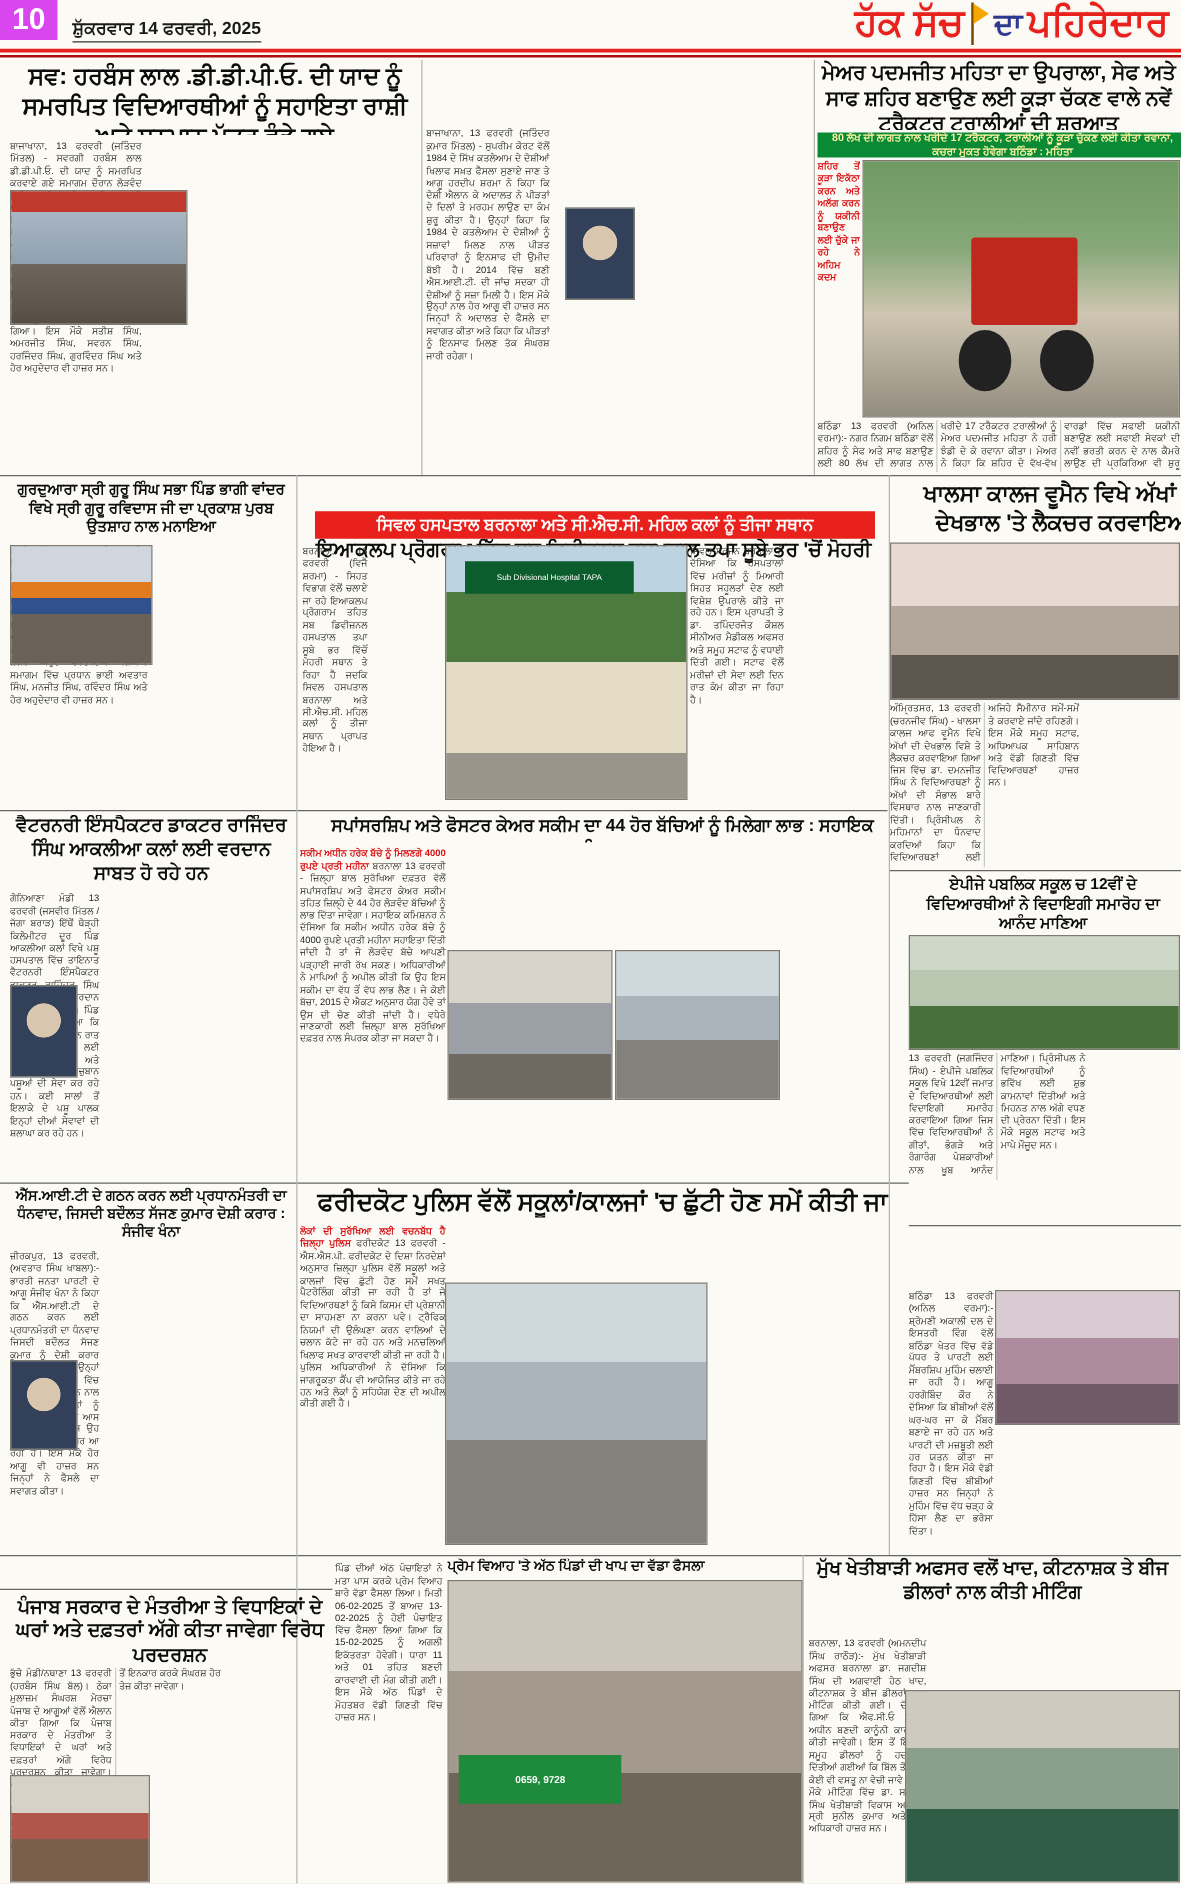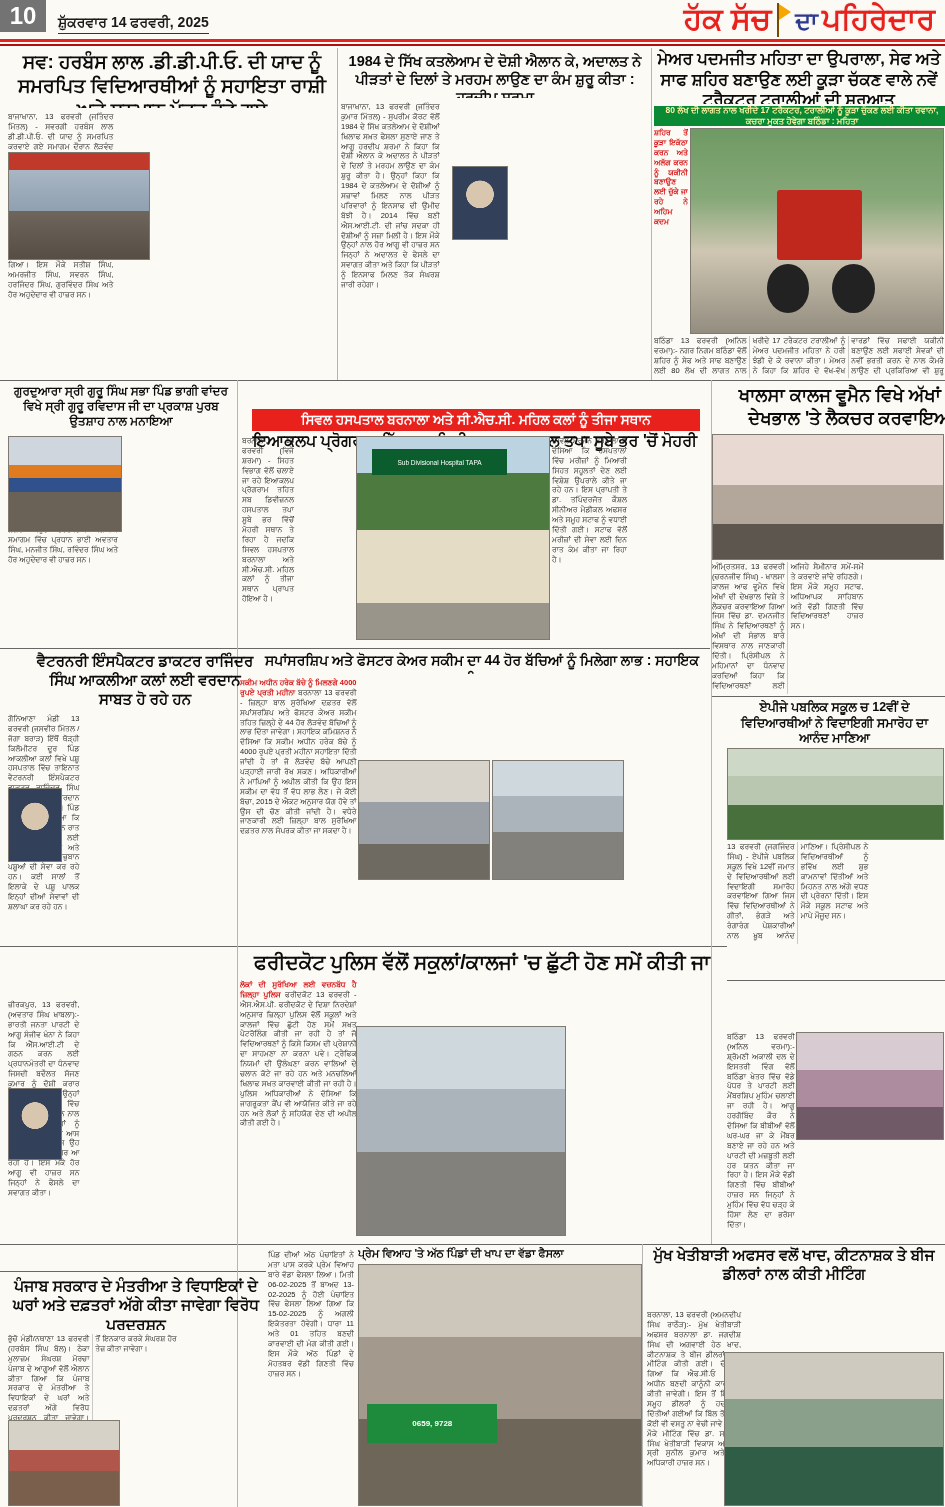--- a/index.html
+++ b/index.html
@@ -1,19 +1,19 @@
 <!DOCTYPE html>
 <html><head>
 <meta charset="utf-8">
 <style>
   html,body{margin:0;padding:0;background:#e9e7e0;}
   .page{position:relative;width:945px;height:1507px;background:#fbfaf4;margin:0 auto;overflow:hidden;
         font-family:"Liberation Sans","DejaVu Sans",sans-serif;color:#1a1a1a;}
   
-  .pagenum{position:absolute;left:0;top:7;width:46px;height:32px;background:#737373;color:#fff;
+  .pagenum{position:absolute;left:0;top:7;width:46px;height:32px;background:#d946ef;color:#fff;
            font-size:24px;font-weight:bold;display:flex;align-items:center;justify-content:center;}
   .pagedate{position:absolute;left:58px;top:14px;font-size:14px;font-weight:bold;border-bottom:1.5px solid #333;padding-bottom:2px;}
   .masthead{position:absolute;right:10px;top:2px;display:flex;align-items:flex-end;gap:4px;
             font-size:30px;font-weight:900;color:#e8211d;text-shadow:1px 1px 0 #fff,0 0 2px #80000033;}
   .masthead .blue{color:#2b3990;font-size:24px;padding-bottom:2px;}
   .flag{width:16px;height:34px;position:relative;}
   .flag .pole{position:absolute;left:2px;top:0;width:2px;height:34px;background:#7a4a00;}
   .flag .pennant{position:absolute;left:4px;top:1px;width:0;height:0;border-top:8px solid transparent;
                  border-bottom:8px solid transparent;border-left:12px solid #f7a600;}
   .rule1{position:absolute;left:0;top:39px;width:945px;height:3px;background:#e8211d;}
@@ -83,21 +83,20 @@
   <div class="vrule" style="left:237px;top:380px;height:1127px;"></div>
   <div class="vrule" style="left:651px;top:48px;height:332px;"></div>
   <div class="vrule" style="left:337px;top:48px;height:332px;"></div>
   <div class="vrule" style="left:711px;top:380px;height:864px;"></div>
   <div class="vrule" style="left:642px;top:1244px;height:263px;"></div>
 
   <div class="hl" style="left:8px;top:50px;width:328px;height:58px;font-size:19px;">ਸਵ: ਹਰਬੰਸ ਲਾਲ .ਡੀ.ਡੀ.ਪੀ.ਓ. ਦੀ ਯਾਦ ਨੂੰ ਸਮਰਪਿਤ ਵਿਦਿਆਰਥੀਆਂ ਨੂੰ ਸਹਾਇਤਾ ਰਾਸ਼ੀ ਅਤੇ ਸਨਮਾਨ ਪੱਤਰ ਵੰਡੇ ਗਏ</div>
   <div class="bt c3" style="left:8px;top:112px;width:328px;height:266px;">ਬਾਜਾਖਾਨਾ, 13 ਫਰਵਰੀ (ਜਤਿੰਦਰ ਮਿੱਤਲ) - ਸਵਰਗੀ ਹਰਬੰਸ ਲਾਲ ਡੀ.ਡੀ.ਪੀ.ਓ. ਦੀ ਯਾਦ ਨੂੰ ਸਮਰਪਿਤ ਕਰਵਾਏ ਗਏ ਸਮਾਗਮ ਦੌਰਾਨ ਲੋੜਵੰਦ ਵਿਦਿਆਰਥੀਆਂ ਨੂੰ ਸਹਾਇਤਾ ਰਾਸ਼ੀ ਅਤੇ ਸਨਮਾਨ ਪੱਤਰ ਵੰਡੇ ਗਏ। ਸਮਾਗਮ ਵਿੱਚ ਸਰਪੰਚ, ਮੈਂਬਰ ਪੰਚਾਇਤ, ਸਰਕਾਰੀ ਪ੍ਰਾਇਮਰੀ ਸਕੂਲ ਦੇ ਅਧਿਆਪਕ ਸਾਹਿਬਾਨ ਅਤੇ ਇਲਾਕੇ ਦੇ ਪਤਵੰਤੇ ਸੱਜਣ ਹਾਜ਼ਰ ਸਨ। ਇਸ ਮੌਕੇ ਵਿਦਿਆਰਥੀਆਂ ਨੂੰ ਪੜ੍ਹਾਈ ਵਿੱਚ ਮਿਹਨਤ ਕਰਨ ਲਈ ਪ੍ਰੇਰਿਤ ਕੀਤਾ ਗਿਆ ਅਤੇ ਸਹਾਇਤਾ ਰਾਸ਼ੀ ਦੇ ਚੈੱਕ ਵੰਡੇ ਗਏ। ਸਮਾਗਮ ਦੇ ਅੰਤ ਵਿੱਚ ਪ੍ਰਬੰਧਕਾਂ ਵੱਲੋਂ ਸਮੂਹ ਹਾਜ਼ਰੀਨ ਦਾ ਧੰਨਵਾਦ ਕੀਤਾ ਗਿਆ। ਇਸ ਮੌਕੇ ਸਤੀਸ਼ ਸਿੰਘ, ਅਮਰਜੀਤ ਸਿੰਘ, ਸਵਰਨ ਸਿੰਘ, ਹਰਜਿੰਦਰ ਸਿੰਘ, ਗੁਰਵਿੰਦਰ ਸਿੰਘ ਅਤੇ ਹੋਰ ਅਹੁਦੇਦਾਰ ਵੀ ਹਾਜ਼ਰ ਸਨ।</div>
   <div class="photo ph-group" style="left:8px;top:152px;width:140px;height:106px;"></div>
 
-  <div class="hl" style="left:341px;top:52px;width:308px;height:46px;font-size:14.5px;">1984 ਦੇ ਸਿੱਖ ਕਤਲੇਆਮ ਦੇ ਦੋਸ਼ੀ ਐਲਾਨ ਕੇ, ਅਦਾਲਤ ਨੇ ਪੀੜਤਾਂ ਦੇ ਦਿਲਾਂ ਤੇ ਮਰਹਮ ਲਾਉਣ ਦਾ ਕੰਮ ਸ਼ੁਰੂ ਕੀਤਾ : ਹਰਦੀਪ ਸ਼ਰਮਾ</div>
   <div class="bt c3" style="left:341px;top:102px;width:308px;height:276px;">ਬਾਜਾਖਾਨਾ, 13 ਫਰਵਰੀ (ਜਤਿੰਦਰ ਕੁਮਾਰ ਮਿੱਤਲ) - ਸੁਪਰੀਮ ਕੋਰਟ ਵੱਲੋਂ 1984 ਦੇ ਸਿੱਖ ਕਤਲੇਆਮ ਦੇ ਦੋਸ਼ੀਆਂ ਖਿਲਾਫ ਸਖ਼ਤ ਫੈਸਲਾ ਸੁਣਾਏ ਜਾਣ ਤੇ ਆਗੂ ਹਰਦੀਪ ਸ਼ਰਮਾ ਨੇ ਕਿਹਾ ਕਿ ਦੋਸ਼ੀ ਐਲਾਨ ਕੇ ਅਦਾਲਤ ਨੇ ਪੀੜਤਾਂ ਦੇ ਦਿਲਾਂ ਤੇ ਮਰਹਮ ਲਾਉਣ ਦਾ ਕੰਮ ਸ਼ੁਰੂ ਕੀਤਾ ਹੈ। ਉਨ੍ਹਾਂ ਕਿਹਾ ਕਿ 1984 ਦੇ ਕਤਲੇਆਮ ਦੇ ਦੋਸ਼ੀਆਂ ਨੂੰ ਸਜ਼ਾਵਾਂ ਮਿਲਣ ਨਾਲ ਪੀੜਤ ਪਰਿਵਾਰਾਂ ਨੂੰ ਇਨਸਾਫ ਦੀ ਉਮੀਦ ਬੱਝੀ ਹੈ। 2014 ਵਿੱਚ ਬਣੀ ਐਸ.ਆਈ.ਟੀ. ਦੀ ਜਾਂਚ ਸਦਕਾ ਹੀ ਦੋਸ਼ੀਆਂ ਨੂੰ ਸਜ਼ਾ ਮਿਲੀ ਹੈ। ਇਸ ਮੌਕੇ ਉਨ੍ਹਾਂ ਨਾਲ ਹੋਰ ਆਗੂ ਵੀ ਹਾਜ਼ਰ ਸਨ ਜਿਨ੍ਹਾਂ ਨੇ ਅਦਾਲਤ ਦੇ ਫੈਸਲੇ ਦਾ ਸਵਾਗਤ ਕੀਤਾ ਅਤੇ ਕਿਹਾ ਕਿ ਪੀੜਤਾਂ ਨੂੰ ਇਨਸਾਫ ਮਿਲਣ ਤੱਕ ਸੰਘਰਸ਼ ਜਾਰੀ ਰਹੇਗਾ।</div>
   <div class="photo ph-portrait" style="left:452px;top:166px;width:54px;height:72px;"></div>
 
   <div class="hl" style="left:656px;top:48px;width:286px;height:56px;font-size:16.5px;">ਮੇਅਰ ਪਦਮਜੀਤ ਮਹਿਤਾ ਦਾ ਉਪਰਾਲਾ, ਸੇਫ ਅਤੇ ਸਾਫ ਸ਼ਹਿਰ ਬਣਾਉਣ ਲਈ ਕੂੜਾ ਚੱਕਣ ਵਾਲੇ ਨਵੇਂ ਟਰੈਕਟਰ ਟਰਾਲੀਆਂ ਦੀ ਸ਼ੁਰੂਆਤ</div>
   <div class="greenbar" style="left:654px;top:106px;width:290px;height:20px;">80 ਲੱਖ ਦੀ ਲਾਗਤ ਨਾਲ ਖਰੀਦੇ 17 ਟਰੈਕਟਰ, ਟਰਾਲੀਆਂ ਨੂੰ ਕੂੜਾ ਚੁੱਕਣ ਲਈ ਕੀਤਾ ਰਵਾਨਾ, ਕਚਰਾ ਮੁਕਤ ਹੋਵੇਗਾ ਬਠਿੰਡਾ : ਮਹਿਤਾ</div>
   <div class="bt c1" style="left:654px;top:128px;width:34px;height:204px;column-count:1;">
     <span class="lead-red">ਸ਼ਹਿਰ ਤੋਂ ਕੂੜਾ ਇਕੱਠਾ ਕਰਨ ਅਤੇ ਅਲੱਗ ਕਰਨ ਨੂੰ ਯਕੀਨੀ ਬਣਾਉਣ ਲਈ ਚੁੱਕੇ ਜਾ ਰਹੇ ਨੇ ਅਹਿਮ ਕਦਮ </span>
   </div>
   <div class="photo ph-tractor" style="left:690px;top:128px;width:252px;height:204px;">
     <span class="t-cab"></span>
@@ -115,36 +114,37 @@
   <div class="bt c2" style="left:242px;top:436px;width:110px;height:210px;">ਬਰਨਾਲਾ, 13 ਫਰਵਰੀ (ਵਿਜੈ ਸ਼ਰਮਾ) - ਸਿਹਤ ਵਿਭਾਗ ਵੱਲੋਂ ਚਲਾਏ ਜਾ ਰਹੇ ਇਆਕਲਪ ਪ੍ਰੋਗਰਾਮ ਤਹਿਤ ਸਬ ਡਿਵੀਜ਼ਨਲ ਹਸਪਤਾਲ ਤਪਾ ਸੂਬੇ ਭਰ ਵਿੱਚੋਂ ਮੋਹਰੀ ਸਥਾਨ ਤੇ ਰਿਹਾ ਹੈ ਜਦਕਿ ਸਿਵਲ ਹਸਪਤਾਲ ਬਰਨਾਲਾ ਅਤੇ ਸੀ.ਐਚ.ਸੀ. ਮਹਿਲ ਕਲਾਂ ਨੂੰ ਤੀਜਾ ਸਥਾਨ ਪ੍ਰਾਪਤ ਹੋਇਆ ਹੈ।</div>
   <div class="photo ph-hospital" style="left:356px;top:436px;width:192px;height:202px;">
     <span class="hosp-sign">Sub Divisional Hospital TAPA</span>
   </div>
   <div class="bt c2" style="left:552px;top:436px;width:156px;height:210px;">ਸਿਵਲ ਸਰਜਨ ਬਰਨਾਲਾ ਨੇ ਦੱਸਿਆ ਕਿ ਹਸਪਤਾਲਾਂ ਵਿੱਚ ਮਰੀਜ਼ਾਂ ਨੂੰ ਮਿਆਰੀ ਸਿਹਤ ਸਹੂਲਤਾਂ ਦੇਣ ਲਈ ਵਿਸ਼ੇਸ਼ ਉਪਰਾਲੇ ਕੀਤੇ ਜਾ ਰਹੇ ਹਨ। ਇਸ ਪ੍ਰਾਪਤੀ ਤੇ ਡਾ. ਤਪਿੰਦਰਜੋਤ ਕੌਸ਼ਲ ਸੀਨੀਅਰ ਮੈਡੀਕਲ ਅਫਸਰ ਅਤੇ ਸਮੂਹ ਸਟਾਫ ਨੂੰ ਵਧਾਈ ਦਿੱਤੀ ਗਈ। ਸਟਾਫ ਵੱਲੋਂ ਮਰੀਜ਼ਾਂ ਦੀ ਸੇਵਾ ਲਈ ਦਿਨ ਰਾਤ ਕੰਮ ਕੀਤਾ ਜਾ ਰਿਹਾ ਹੈ।</div>
 
   <div class="hl" style="left:712px;top:384px;width:230px;height:46px;font-size:18px;margin-left:24px;">ਖਾਲਸਾ ਕਾਲਜ ਵੂਮੈਨ ਵਿਖੇ ਅੱਖਾਂ ਦੀ ਦੇਖਭਾਲ 'ਤੇ ਲੈਕਚਰ ਕਰਵਾਇਆ ਗਿਆ</div>
   <div class="photo ph-lecture" style="left:712px;top:434px;width:230px;height:124px;"></div>
   <div class="bt c3" style="left:712px;top:562px;width:230px;height:132px;">ਅੰਮ੍ਰਿਤਸਰ, 13 ਫਰਵਰੀ (ਚਰਨਜੀਵ ਸਿੰਘ) - ਖਾਲਸਾ ਕਾਲਜ ਆਫ ਵੂਮੈਨ ਵਿਖੇ ਅੱਖਾਂ ਦੀ ਦੇਖਭਾਲ ਵਿਸ਼ੇ ਤੇ ਲੈਕਚਰ ਕਰਵਾਇਆ ਗਿਆ ਜਿਸ ਵਿੱਚ ਡਾ. ਦਮਨਜੀਤ ਸਿੰਘ ਨੇ ਵਿਦਿਆਰਥਣਾਂ ਨੂੰ ਅੱਖਾਂ ਦੀ ਸੰਭਾਲ ਬਾਰੇ ਵਿਸਥਾਰ ਨਾਲ ਜਾਣਕਾਰੀ ਦਿੱਤੀ। ਪ੍ਰਿੰਸੀਪਲ ਨੇ ਮਹਿਮਾਨਾਂ ਦਾ ਧੰਨਵਾਦ ਕਰਦਿਆਂ ਕਿਹਾ ਕਿ ਵਿਦਿਆਰਥਣਾਂ ਲਈ ਅਜਿਹੇ ਸੈਮੀਨਾਰ ਸਮੇਂ-ਸਮੇਂ ਤੇ ਕਰਵਾਏ ਜਾਂਦੇ ਰਹਿਣਗੇ। ਇਸ ਮੌਕੇ ਸਮੂਹ ਸਟਾਫ, ਅਧਿਆਪਕ ਸਾਹਿਬਾਨ ਅਤੇ ਵੱਡੀ ਗਿਣਤੀ ਵਿੱਚ ਵਿਦਿਆਰਥਣਾਂ ਹਾਜ਼ਰ ਸਨ।</div>
 
-  <div class="hl" style="left:8px;top:652px;width:226px;height:58px;font-size:15px;margin-left:24px;">ਵੈਟਰਨਰੀ ਇੰਸਪੈਕਟਰ ਡਾਕਟਰ ਰਾਜਿੰਦਰ ਸਿੰਘ ਆਕਲੀਆ ਕਲਾਂ ਲਈ ਵਰਦਾਨ ਸਾਬਤ ਹੋ ਰਹੇ ਹਨ</div>
+  <div class="hl" style="left:8px;top:652px;width:226px;height:58px;font-size:15px;">ਵੈਟਰਨਰੀ ਇੰਸਪੈਕਟਰ ਡਾਕਟਰ ਰਾਜਿੰਦਰ ਸਿੰਘ ਆਕਲੀਆ ਕਲਾਂ ਲਈ ਵਰਦਾਨ ਸਾਬਤ ਹੋ ਰਹੇ ਹਨ</div>
   <div class="bt c3" style="left:8px;top:714px;width:226px;height:228px;">ਗੋਨਿਆਣਾ ਮੰਡੀ 13 ਫਰਵਰੀ (ਜਸਵੀਰ ਮਿੱਤਲ / ਜੱਗਾ ਬਰਾੜ) ਇੱਥੋਂ ਥੋੜ੍ਹੀ ਕਿਲੋਮੀਟਰ ਦੂਰ ਪਿੰਡ ਆਕਲੀਆ ਕਲਾਂ ਵਿਖੇ ਪਸ਼ੂ ਹਸਪਤਾਲ ਵਿੱਚ ਤਾਇਨਾਤ ਵੈਟਰਨਰੀ ਇੰਸਪੈਕਟਰ ਡਾਕਟਰ ਰਾਜਿੰਦਰ ਸਿੰਘ ਪਸ਼ੂ ਪਾਲਕਾਂ ਲਈ ਵਰਦਾਨ ਸਾਬਤ ਹੋ ਰਹੇ ਹਨ। ਪਿੰਡ ਵਾਸੀਆਂ ਨੇ ਦੱਸਿਆ ਕਿ ਡਾਕਟਰ ਸਾਹਿਬ ਦਿਨ ਰਾਤ ਪਸ਼ੂਆਂ ਦੇ ਇਲਾਜ ਲਈ ਹਾਜ਼ਰ ਰਹਿੰਦੇ ਹਨ ਅਤੇ ਬਿਮਾਰੀ ਸਮੇਂ ਬੇਜ਼ੁਬਾਨ ਪਸ਼ੂਆਂ ਦੀ ਸੇਵਾ ਕਰ ਰਹੇ ਹਨ। ਕਈ ਸਾਲਾਂ ਤੋਂ ਇਲਾਕੇ ਦੇ ਪਸ਼ੂ ਪਾਲਕ ਇਨ੍ਹਾਂ ਦੀਆਂ ਸੇਵਾਵਾਂ ਦੀ ਸ਼ਲਾਘਾ ਕਰ ਰਹੇ ਹਨ।</div>
   <div class="photo ph-portrait" style="left:8px;top:788px;width:52px;height:72px;"></div>
 
   <div class="hl" style="left:240px;top:652px;width:484px;height:22px;font-size:14px;">ਸਪਾਂਸਰਸ਼ਿਪ ਅਤੇ ਫੋਸਟਰ ਕੇਅਰ ਸਕੀਮ ਦਾ 44 ਹੋਰ ਬੱਚਿਆਂ ਨੂੰ ਮਿਲੇਗਾ ਲਾਭ : ਸਹਾਇਕ ਕਮਿਸ਼ਨਰ</div>
   <div class="bt c4" style="left:240px;top:678px;width:484px;height:264px;">
     <span class="lead-red">ਸਕੀਮ ਅਧੀਨ ਹਰੇਕ ਬੱਚੇ ਨੂੰ ਮਿਲਣਗੇ 4000 ਰੁਪਏ ਪ੍ਰਤੀ ਮਹੀਨਾ </span>
     <span>ਬਰਨਾਲਾ 13 ਫਰਵਰੀ - ਜ਼ਿਲ੍ਹਾ ਬਾਲ ਸੁਰੱਖਿਆ ਦਫ਼ਤਰ ਵੱਲੋਂ ਸਪਾਂਸਰਸ਼ਿਪ ਅਤੇ ਫੋਸਟਰ ਕੇਅਰ ਸਕੀਮ ਤਹਿਤ ਜ਼ਿਲ੍ਹੇ ਦੇ 44 ਹੋਰ ਲੋੜਵੰਦ ਬੱਚਿਆਂ ਨੂੰ ਲਾਭ ਦਿੱਤਾ ਜਾਵੇਗਾ। ਸਹਾਇਕ ਕਮਿਸ਼ਨਰ ਨੇ ਦੱਸਿਆ ਕਿ ਸਕੀਮ ਅਧੀਨ ਹਰੇਕ ਬੱਚੇ ਨੂੰ 4000 ਰੁਪਏ ਪ੍ਰਤੀ ਮਹੀਨਾ ਸਹਾਇਤਾ ਦਿੱਤੀ ਜਾਂਦੀ ਹੈ ਤਾਂ ਜੋ ਲੋੜਵੰਦ ਬੱਚੇ ਆਪਣੀ ਪੜ੍ਹਾਈ ਜਾਰੀ ਰੱਖ ਸਕਣ। ਅਧਿਕਾਰੀਆਂ ਨੇ ਮਾਪਿਆਂ ਨੂੰ ਅਪੀਲ ਕੀਤੀ ਕਿ ਉਹ ਇਸ ਸਕੀਮ ਦਾ ਵੱਧ ਤੋਂ ਵੱਧ ਲਾਭ ਲੈਣ। ਜੇ ਕੋਈ ਬੱਚਾ, 2015 ਦੇ ਐਕਟ ਅਨੁਸਾਰ ਯੋਗ ਹੋਵੇ ਤਾਂ ਉਸ ਦੀ ਚੋਣ ਕੀਤੀ ਜਾਂਦੀ ਹੈ। ਵਧੇਰੇ ਜਾਣਕਾਰੀ ਲਈ ਜ਼ਿਲ੍ਹਾ ਬਾਲ ਸੁਰੱਖਿਆ ਦਫ਼ਤਰ ਨਾਲ ਸੰਪਰਕ ਕੀਤਾ ਜਾ ਸਕਦਾ ਹੈ।</span>
   </div>
   <div class="photo ph-office" style="left:358px;top:760px;width:130px;height:118px;"></div>
   <div class="photo ph-street" style="left:492px;top:760px;width:130px;height:118px;"></div>
 
   <div class="hl" style="left:727px;top:700px;width:215px;height:44px;font-size:12.5px;">ਏਪੀਜੇ ਪਬਲਿਕ ਸਕੂਲ ਚ 12ਵੀਂ ਦੇ ਵਿਦਿਆਰਥੀਆਂ ਨੇ ਵਿਦਾਇਗੀ ਸਮਾਰੋਹ ਦਾ ਆਨੰਦ ਮਾਣਿਆ</div>
   <div class="photo ph-school" style="left:727px;top:748px;width:215px;height:90px;"></div>
   <div class="bt c3" style="left:727px;top:842px;width:215px;height:102px;">13 ਫਰਵਰੀ (ਜਗਜਿੰਦਰ ਸਿੰਘ) - ਏਪੀਜੇ ਪਬਲਿਕ ਸਕੂਲ ਵਿਖੇ 12ਵੀਂ ਜਮਾਤ ਦੇ ਵਿਦਿਆਰਥੀਆਂ ਲਈ ਵਿਦਾਇਗੀ ਸਮਾਰੋਹ ਕਰਵਾਇਆ ਗਿਆ ਜਿਸ ਵਿੱਚ ਵਿਦਿਆਰਥੀਆਂ ਨੇ ਗੀਤਾਂ, ਭੰਗੜੇ ਅਤੇ ਰੰਗਾਰੰਗ ਪੇਸ਼ਕਾਰੀਆਂ ਨਾਲ ਖੂਬ ਆਨੰਦ ਮਾਣਿਆ। ਪ੍ਰਿੰਸੀਪਲ ਨੇ ਵਿਦਿਆਰਥੀਆਂ ਨੂੰ ਭਵਿੱਖ ਲਈ ਸ਼ੁਭ ਕਾਮਨਾਵਾਂ ਦਿੱਤੀਆਂ ਅਤੇ ਮਿਹਨਤ ਨਾਲ ਅੱਗੇ ਵਧਣ ਦੀ ਪ੍ਰੇਰਨਾ ਦਿੱਤੀ। ਇਸ ਮੌਕੇ ਸਕੂਲ ਸਟਾਫ ਅਤੇ ਮਾਪੇ ਮੌਜੂਦ ਸਨ।</div>
 
+  <div class="hl" style="left:8px;top:950px;width:226px;height:46px;font-size:11.5px;">ਐੱਸ.ਆਈ.ਟੀ ਦੇ ਗਠਨ ਕਰਨ ਲਈ ਪ੍ਰਧਾਨਮੰਤਰੀ ਦਾ ਧੰਨਵਾਦ, ਜਿਸਦੀ ਬਦੌਲਤ ਸੱਜਣ ਕੁਮਾਰ ਦੋਸ਼ੀ ਕਰਾਰ : ਸੰਜੀਵ ਖੰਨਾ</div>
   <div class="bt c3" style="left:8px;top:1000px;width:226px;height:240px;">ਜ਼ੀਰਕਪੁਰ, 13 ਫਰਵਰੀ, (ਅਵਤਾਰ ਸਿੰਘ ਖਾਬਲਾ):- ਭਾਰਤੀ ਜਨਤਾ ਪਾਰਟੀ ਦੇ ਆਗੂ ਸੰਜੀਵ ਖੰਨਾ ਨੇ ਕਿਹਾ ਕਿ ਐੱਸ.ਆਈ.ਟੀ ਦੇ ਗਠਨ ਕਰਨ ਲਈ ਪ੍ਰਧਾਨਮੰਤਰੀ ਦਾ ਧੰਨਵਾਦ ਜਿਸਦੀ ਬਦੌਲਤ ਸੱਜਣ ਕੁਮਾਰ ਨੂੰ ਦੋਸ਼ੀ ਕਰਾਰ ਦਿੱਤਾ ਗਿਆ। ਉਨ੍ਹਾਂ ਕਿਹਾ ਕਿ 2014 ਵਿੱਚ ਐਸ.ਆਈ.ਟੀ. ਬਣਨ ਨਾਲ 1984 ਦੇ ਪੀੜਤਾਂ ਨੂੰ ਇਨਸਾਫ ਮਿਲਣ ਦੀ ਆਸ ਬੱਝੀ ਸੀ ਅਤੇ ਅੱਜ ਉਹ ਆਸ ਪੂਰੀ ਹੁੰਦੀ ਨਜ਼ਰ ਆ ਰਹੀ ਹੈ। ਇਸ ਮੌਕੇ ਹੋਰ ਆਗੂ ਵੀ ਹਾਜ਼ਰ ਸਨ ਜਿਨ੍ਹਾਂ ਨੇ ਫੈਸਲੇ ਦਾ ਸਵਾਗਤ ਕੀਤਾ।</div>
   <div class="photo ph-portrait" style="left:8px;top:1088px;width:52px;height:70px;"></div>
 
   <div class="hl" style="left:240px;top:950px;width:484px;height:24px;font-size:20px;">ਫਰੀਦਕੋਟ ਪੁਲਿਸ ਵੱਲੋਂ ਸਕੂਲਾਂ/ਕਾਲਜਾਂ 'ਚ ਛੁੱਟੀ ਹੋਣ ਸਮੇਂ ਕੀਤੀ ਜਾ ਰਹੀ ਹੈ ਸਖਤ</div>
   <div class="bt c4" style="left:240px;top:980px;width:484px;height:260px;">
     <span class="lead-red">ਲੋਕਾਂ ਦੀ ਸੁਰੱਖਿਆ ਲਈ ਵਚਨਬੱਧ ਹੈ ਜ਼ਿਲ੍ਹਾ ਪੁਲਿਸ </span>
     <span>ਫਰੀਦਕੋਟ 13 ਫਰਵਰੀ - ਐਸ.ਐਸ.ਪੀ. ਫਰੀਦਕੋਟ ਦੇ ਦਿਸ਼ਾ ਨਿਰਦੇਸ਼ਾਂ ਅਨੁਸਾਰ ਜ਼ਿਲ੍ਹਾ ਪੁਲਿਸ ਵੱਲੋਂ ਸਕੂਲਾਂ ਅਤੇ ਕਾਲਜਾਂ ਵਿੱਚ ਛੁੱਟੀ ਹੋਣ ਸਮੇਂ ਸਖਤ ਪੈਟਰੋਲਿੰਗ ਕੀਤੀ ਜਾ ਰਹੀ ਹੈ ਤਾਂ ਜੋ ਵਿਦਿਆਰਥਣਾਂ ਨੂੰ ਕਿਸੇ ਕਿਸਮ ਦੀ ਪ੍ਰੇਸ਼ਾਨੀ ਦਾ ਸਾਹਮਣਾ ਨਾ ਕਰਨਾ ਪਵੇ। ਟ੍ਰੈਫਿਕ ਨਿਯਮਾਂ ਦੀ ਉਲੰਘਣਾ ਕਰਨ ਵਾਲਿਆਂ ਦੇ ਚਲਾਨ ਕੱਟੇ ਜਾ ਰਹੇ ਹਨ ਅਤੇ ਮਨਚਲਿਆਂ ਖਿਲਾਫ ਸਖਤ ਕਾਰਵਾਈ ਕੀਤੀ ਜਾ ਰਹੀ ਹੈ। ਪੁਲਿਸ ਅਧਿਕਾਰੀਆਂ ਨੇ ਦੱਸਿਆ ਕਿ ਜਾਗਰੂਕਤਾ ਕੈਂਪ ਵੀ ਆਯੋਜਿਤ ਕੀਤੇ ਜਾ ਰਹੇ ਹਨ ਅਤੇ ਲੋਕਾਂ ਨੂੰ ਸਹਿਯੋਗ ਦੇਣ ਦੀ ਅਪੀਲ ਕੀਤੀ ਗਈ ਹੈ।</span>
   </div>
   <div class="photo ph-street" style="left:356px;top:1026px;width:208px;height:208px;"></div>
 

